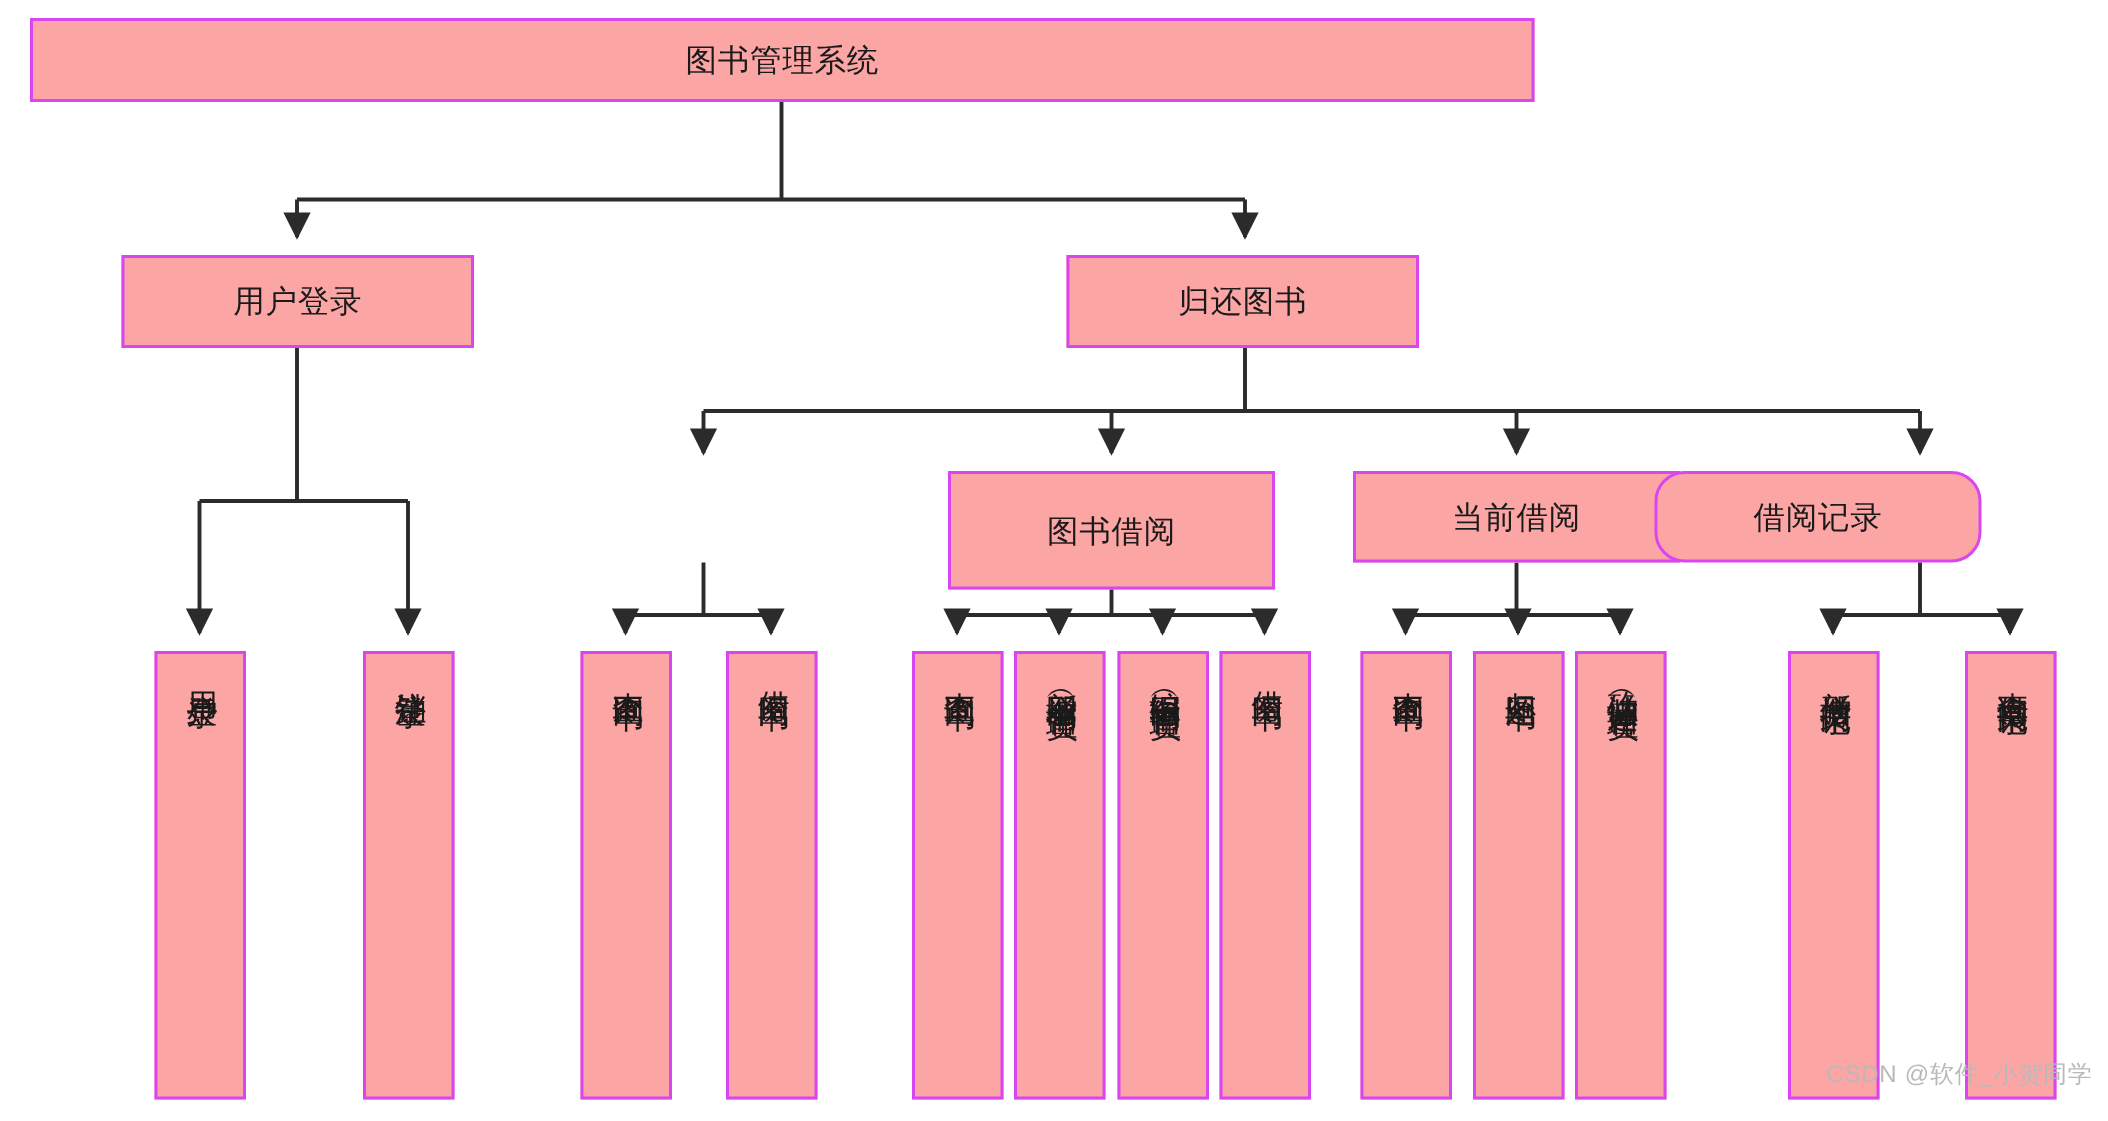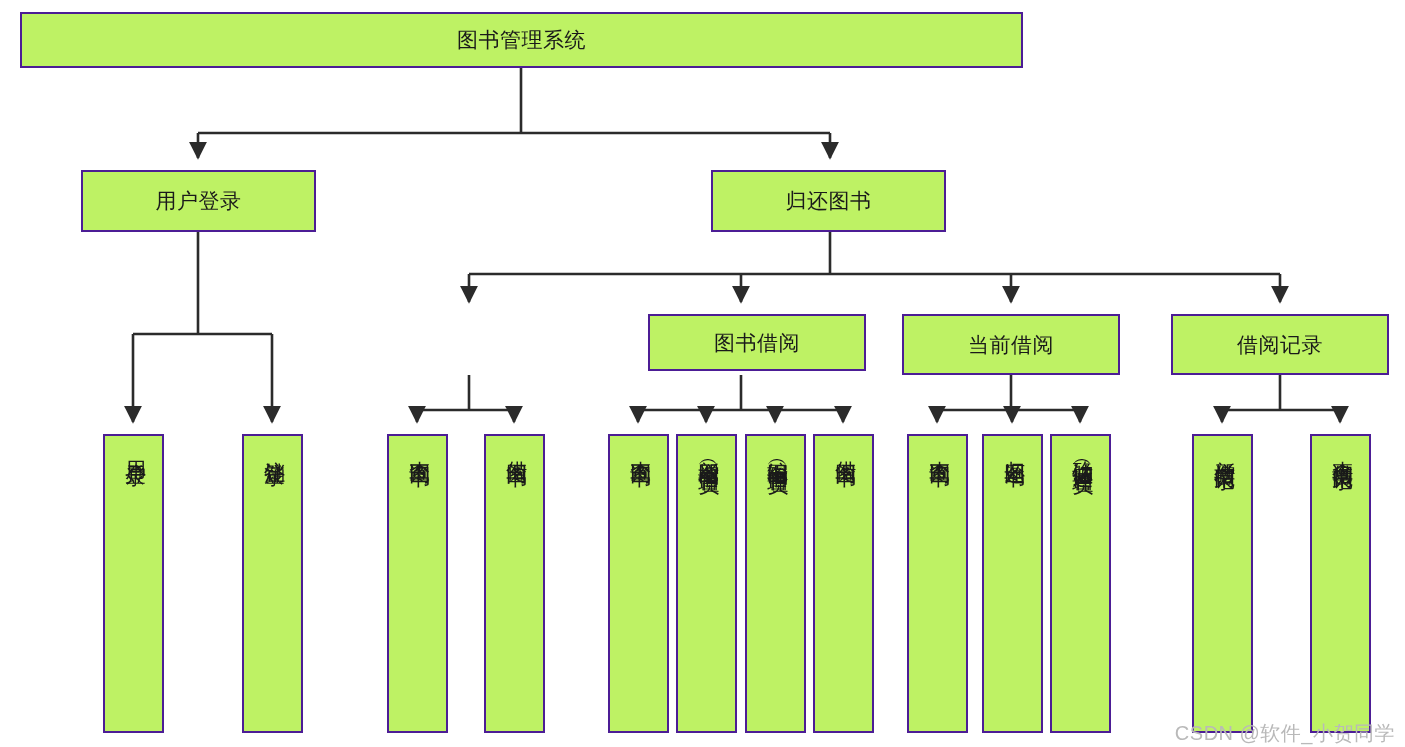--- a/index.html
+++ b/index.html
@@ -20,27 +20,26 @@
   #edges {
     position: absolute;
     left: 0;
     top: 0;
     width: 1405px;
     height: 747px;
   }
   .node {
     position: absolute;
     box-sizing: border-box;
-    border: 2px solid #4c1d95;
-    background: #bef264;
+    border: 2px solid #d946ef;
+    background: #fca5a5;
     display: flex;
     align-items: center;
     justify-content: center;
     color: #1a1a1a;
-    font-family: Liberation Mono, monospace;
   }
   .node.horiz {
     font-size: 21px;
     letter-spacing: 0.5px;
   }
   .node.vert {
     font-size: 21px;
     padding-top: 8px;
     align-items: flex-start;
     justify-content: center;
@@ -48,22 +47,22 @@
   .node.vert .vtext {
     writing-mode: vertical-rl;
     text-orientation: upright;
     line-height: 1.08;
     letter-spacing: 2px;
     white-space: nowrap;
   }
   #watermark {
     position: absolute;
     right: 10px;
-    bottom: 0;
-    font-size: 20px;
+    bottom: 20px;
+    font-size: 16px;
     color: #b9b9b9;
     letter-spacing: 0.5px;
     pointer-events: none;
     user-select: none;
   }
 </style>
 </head>
 <body>
 
 <div id="canvas">
@@ -123,27 +122,27 @@
     <span>图书管理系统</span>
   </div>
 
   <div class="node horiz" style="left: 81px; top: 170px; width: 235px; height: 62px;">
     <span>用户登录</span>
   </div>
   <div class="node horiz" style="left: 711px; top: 170px; width: 235px; height: 62px;">
     <span>归还图书</span>
   </div>
 
-  <div class="node horiz" style="left: 632px; top: 314px; width: 218px; height: 57px; margin-left: 16px;">
+  <div class="node horiz" style="left: 632px; top: 314px; width: 218px; height: 79px;">
     <span>图书借阅</span>
   </div>
   <div class="node horiz" style="left: 902px; top: 314px; width: 218px; height: 61px;">
     <span>当前借阅</span>
   </div>
-  <div class="node horiz" style="left: 1171px; top: 314px; width: 218px; height: 61px;">
+  <div class="node horiz" style="left: 1103px; top: 314px; width: 218px; height: 61px; border-radius: 20px;">
     <span>借阅记录</span>
   </div>
 
   <div class="node vert" style="left: 103px; top: 434px; width: 61px; height: 299px;">
     <span class="vtext">用户登录</span>
   </div>
   <div class="node vert" style="left: 242px; top: 434px; width: 61px; height: 299px;">
     <span class="vtext">注销登录</span>
   </div>
   <div class="node vert" style="left: 387px; top: 434px; width: 61px; height: 299px;">

